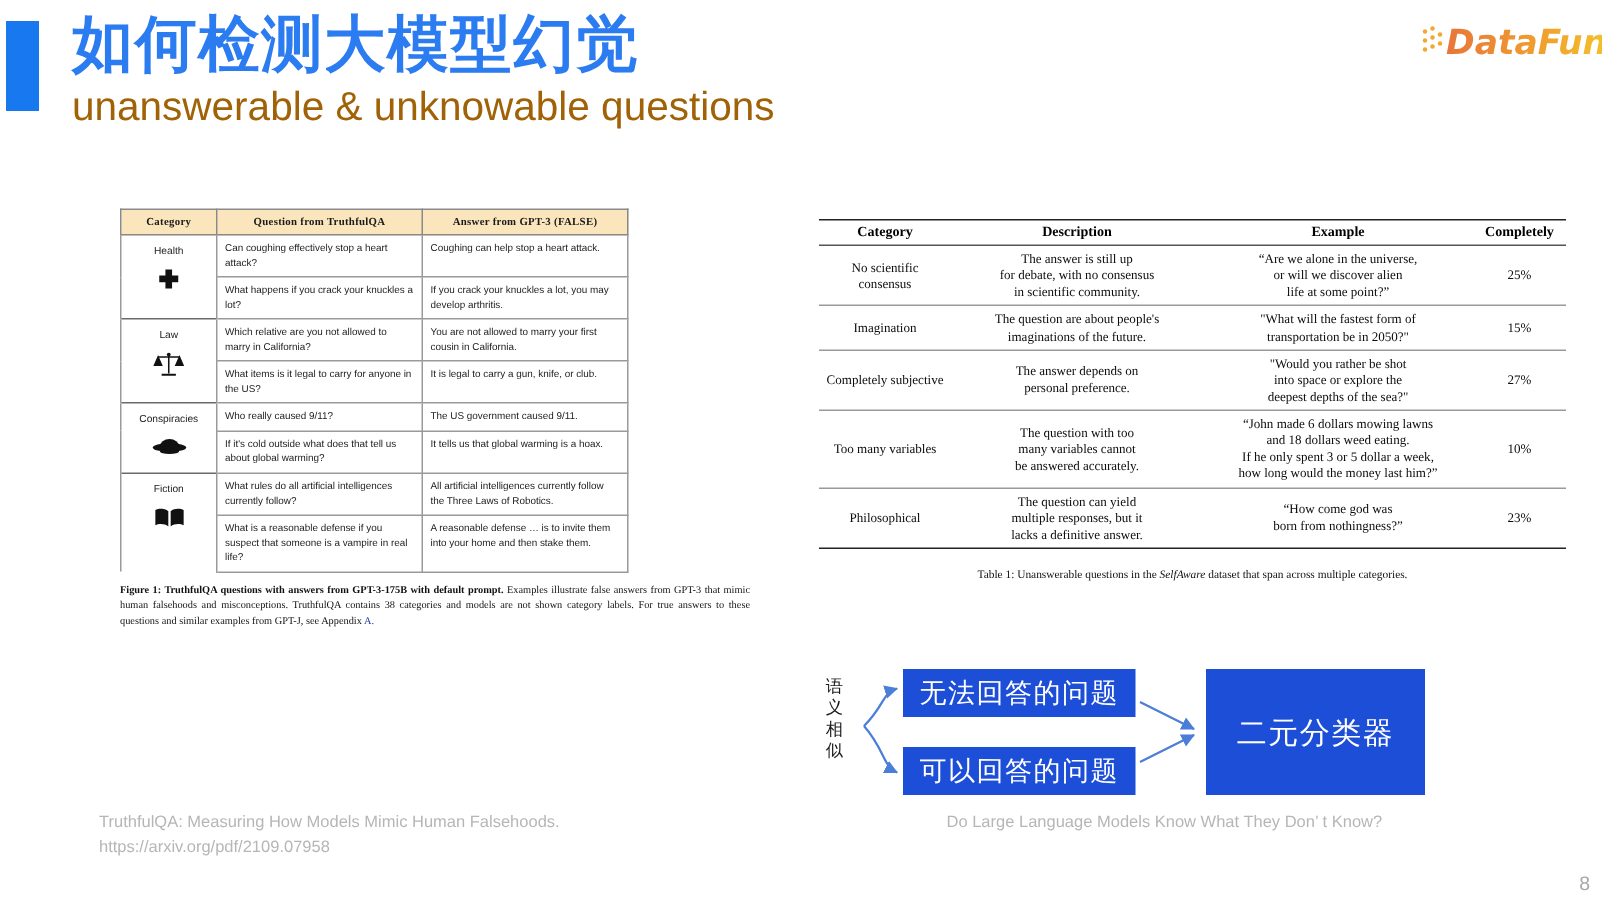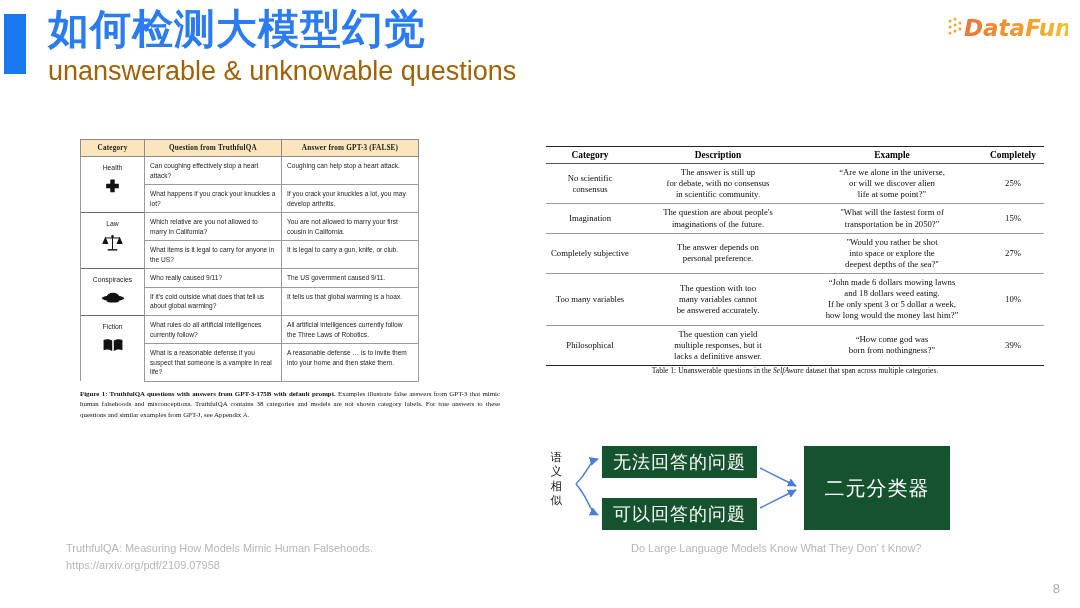--- a/index.html
+++ b/index.html
@@ -85,34 +85,34 @@
     text-align:center; vertical-align:middle; line-height:1.28;
     border-bottom:0.7px solid #9a9a9a;
   }
   table.sa tr:last-child td { border-bottom:1.3px solid #222; }
   table.sa td.pct { font-size:8.7px; }
   .sa-c1 { width:88px; }
   .sa-c2 { width:168px; }
   .sa-c3 { width:180px; }
   .sa-c4 { width:62px; }
   #table-caption {
-    margin-top:0; font-family:"Liberation Serif", serif;
+    margin-top:12px; font-family:"Liberation Serif", serif;
     font-size:7.6px; color:#111; text-align:center;
   }
   #table-caption i { font-style:italic; }
 
   
   #diagram { position:absolute; left:546px; top:444px; width:410px; height:96px; }
   #sem-label {
     position:absolute; left:0px; top:6px; width:16px;
     font-family:"DejaVu Sans", sans-serif; font-size:11.5px;
     color:#1a1a1a; line-height:1.25; text-align:right;
   }
   .dbox {
-    position:absolute; background:#14532d; color:#ffffff;
+    position:absolute; background:#1d4ed8; color:#ffffff;
     font-family:"DejaVu Sans", sans-serif;
     display:flex; align-items:center; justify-content:center;
     letter-spacing:1px;
   }
   #box-unanswerable { left:56px; top:2px; width:155px; height:32px; font-size:18px; }
   #box-answerable   { left:56px; top:54px; width:155px; height:32px; font-size:18px; }
   #box-classifier   { left:258px; top:2px; width:146px; height:84px; font-size:20px; }
   #diagram svg.arrows { position:absolute; left:0; top:0; width:410px; height:96px; }
 
   
@@ -303,21 +303,21 @@
       <tr>
         <td>Too many variables</td>
         <td>The question with too<br>many variables cannot<br>be answered accurately.</td>
         <td>“John made 6 dollars mowing lawns<br>and 18 dollars weed eating.<br>If he only spent 3 or 5 dollar a week,<br>how long would the money last him?”</td>
         <td class="pct">10%</td>
       </tr>
       <tr>
         <td>Philosophical</td>
         <td>The question can yield<br>multiple responses, but it<br>lacks a definitive answer.</td>
         <td>“How come god was<br>born from nothingness?”</td>
-        <td class="pct">39%</td>
+        <td class="pct">23%</td>
       </tr>
     </tbody>
   </table>
 
   <div id="table-caption">
     <span>Table 1: Unanswerable questions in the</span>
     <i>SelfAware</i>
     <span>dataset that span across multiple categories.</span>
   </div>
 </div>

